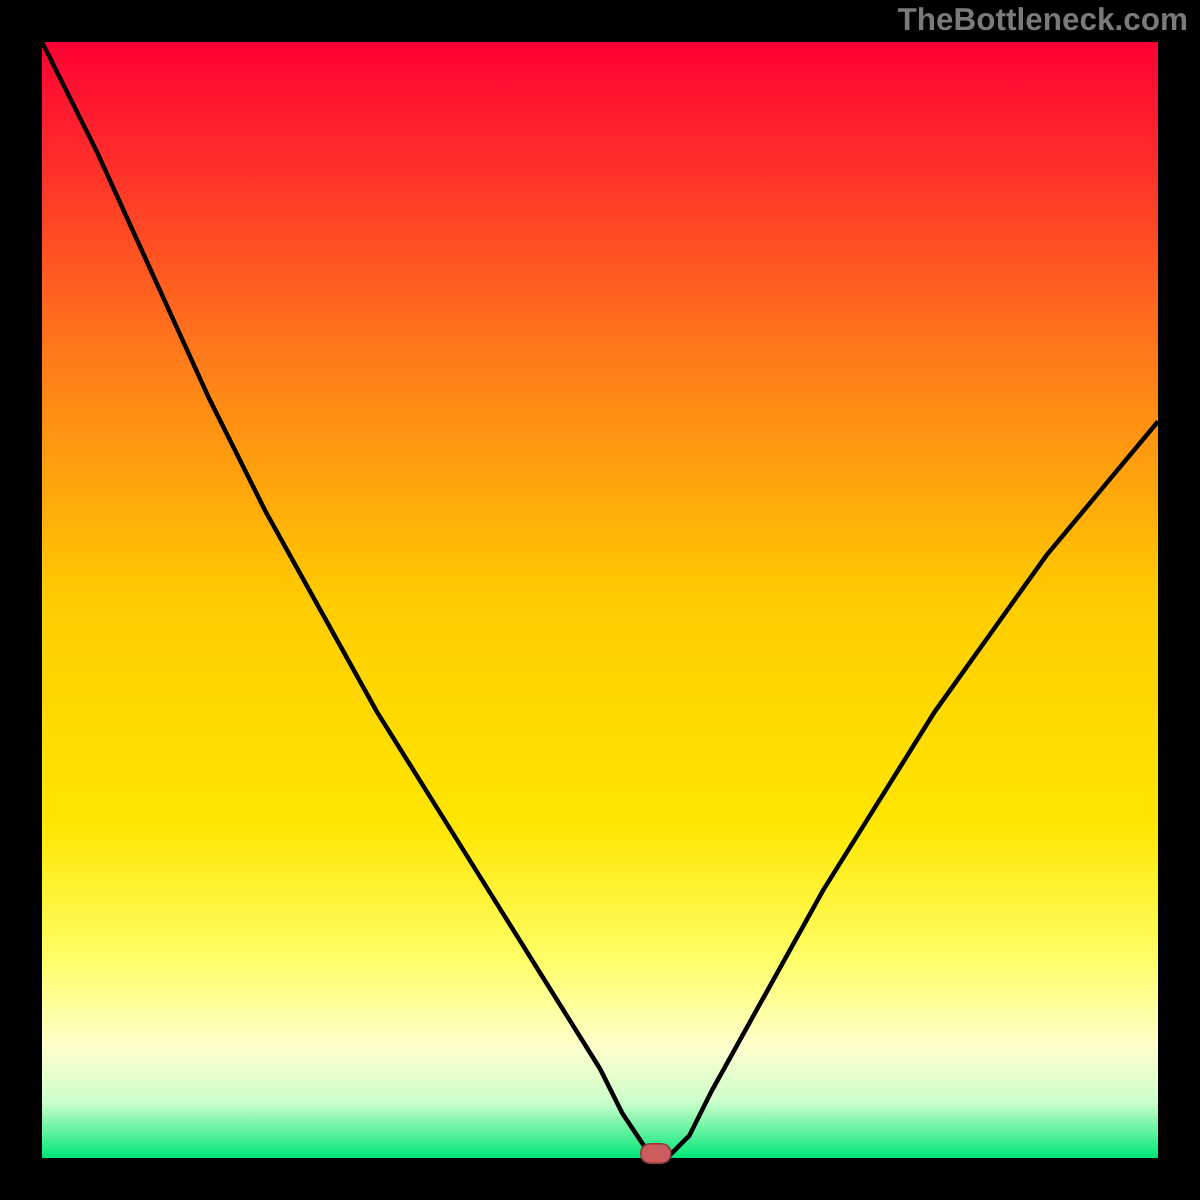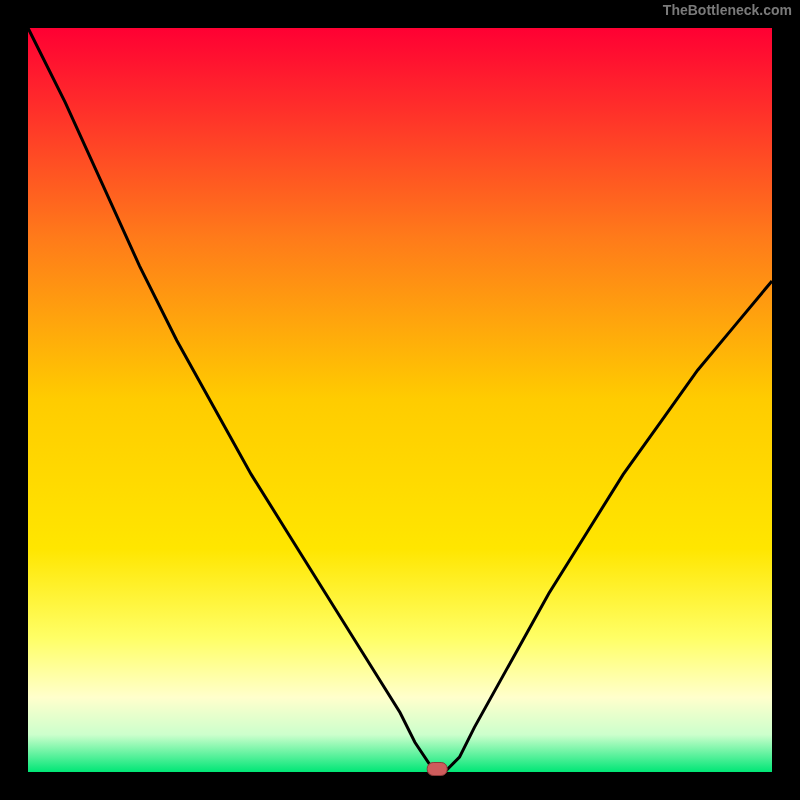--- a/index.html
+++ b/index.html
@@ -10,21 +10,21 @@
   }
   .chart-wrap {
     width: 800px;
     height: 800px;
     position: relative;
   }
   .watermark {
     position: absolute;
     top: 2px;
     right: 8px;
-    font-size: 14px;
+    font-size: 21px;
     font-weight: 600;
     color: #7a7a7a;
     z-index: 10;
   }
   svg { display: block; }
 </style>
 </head>
 <body>
 
 <div class="chart-wrap">

